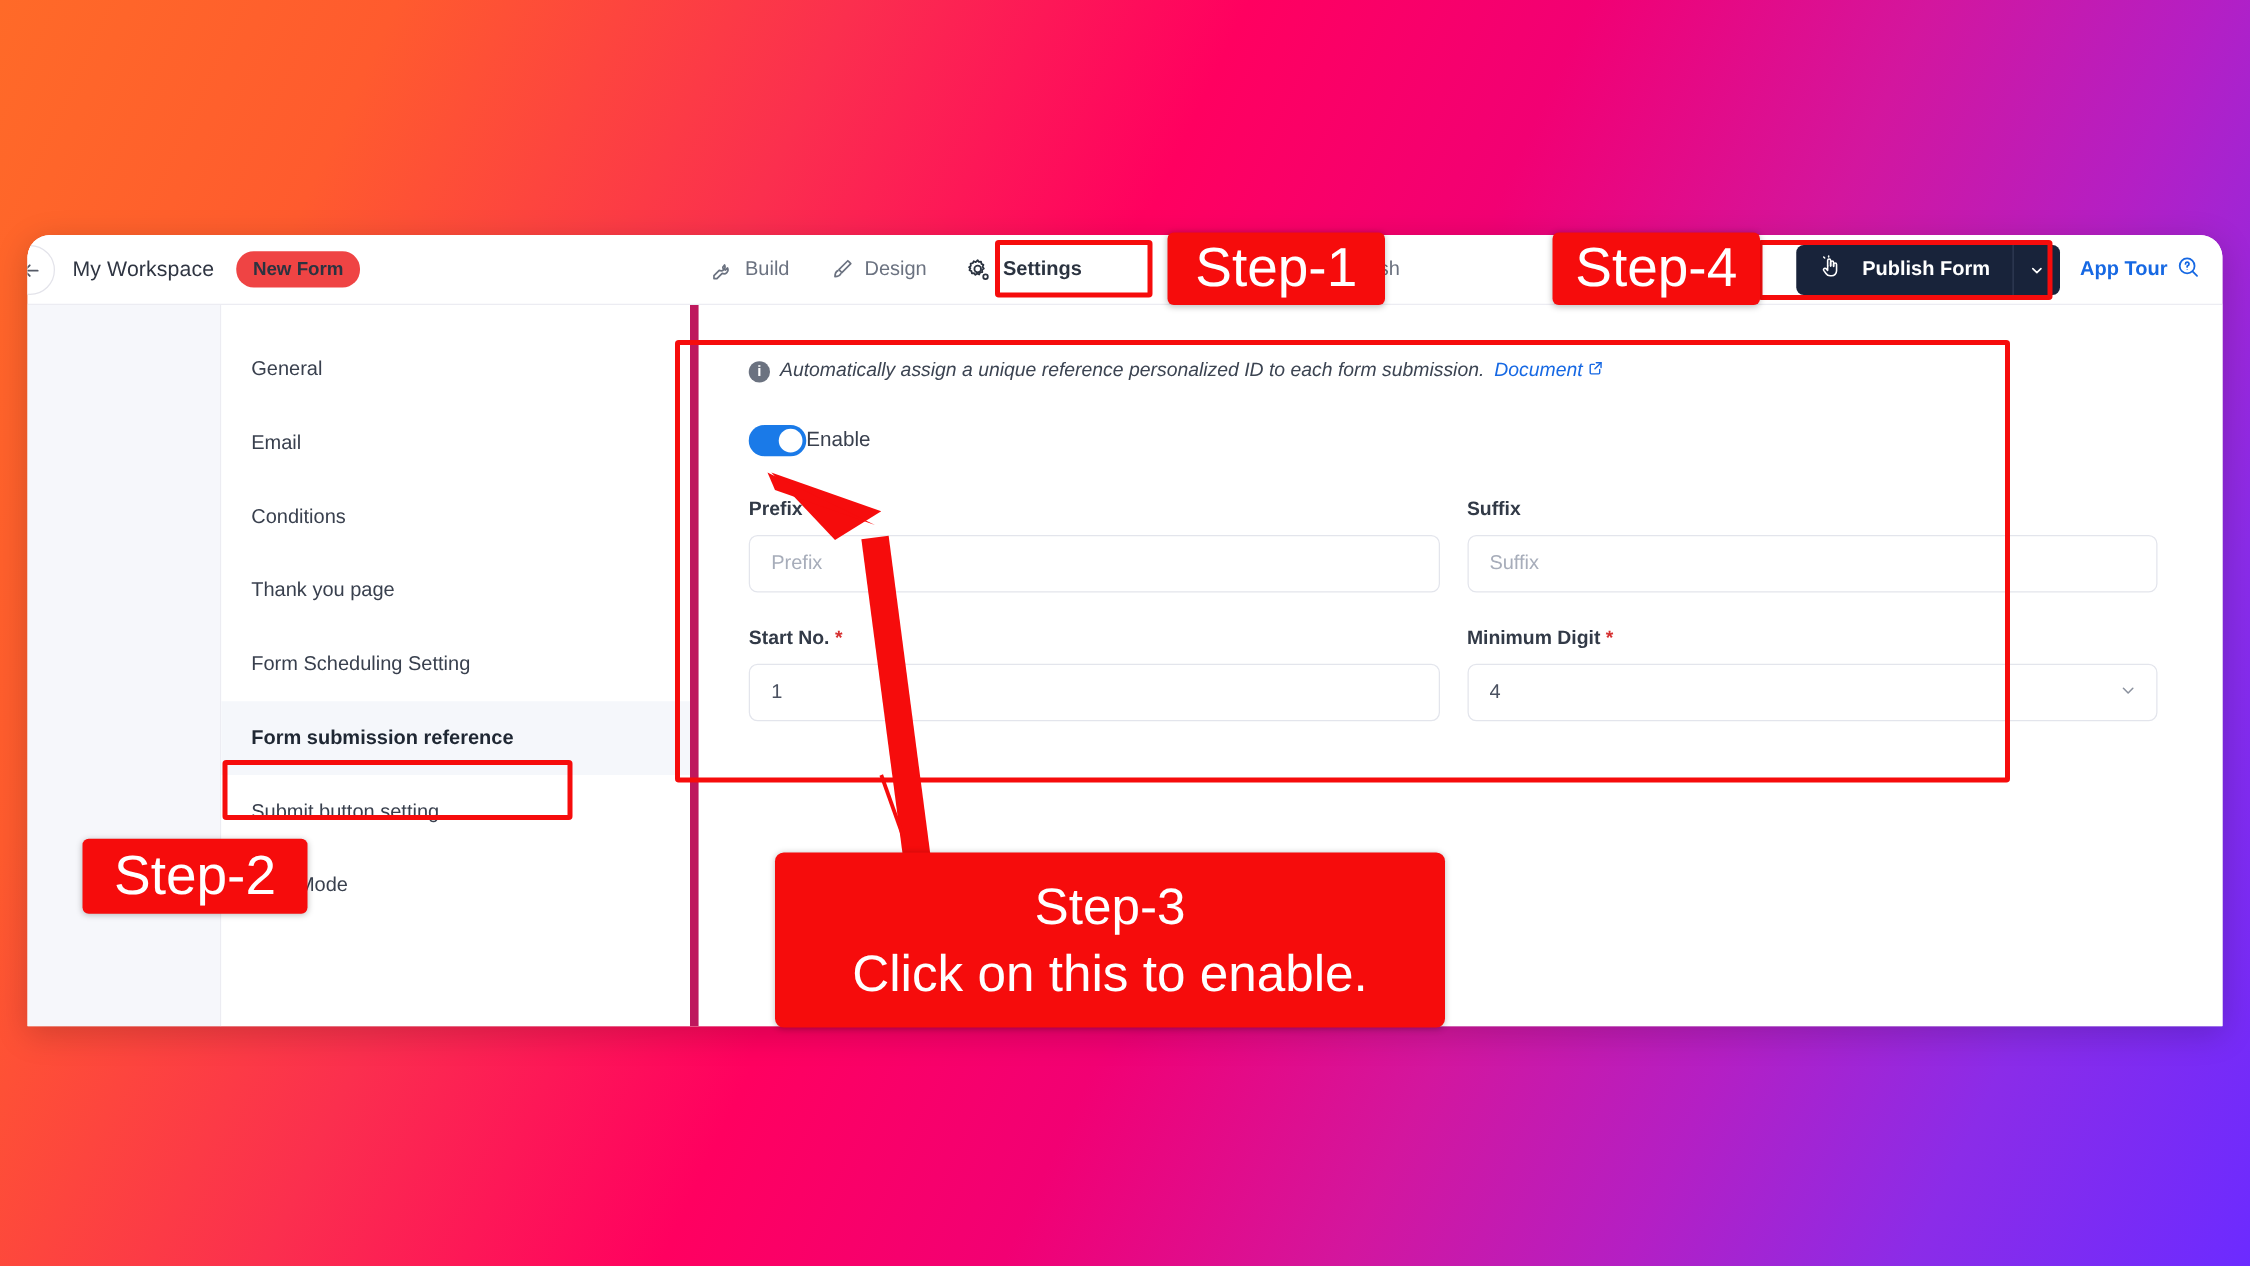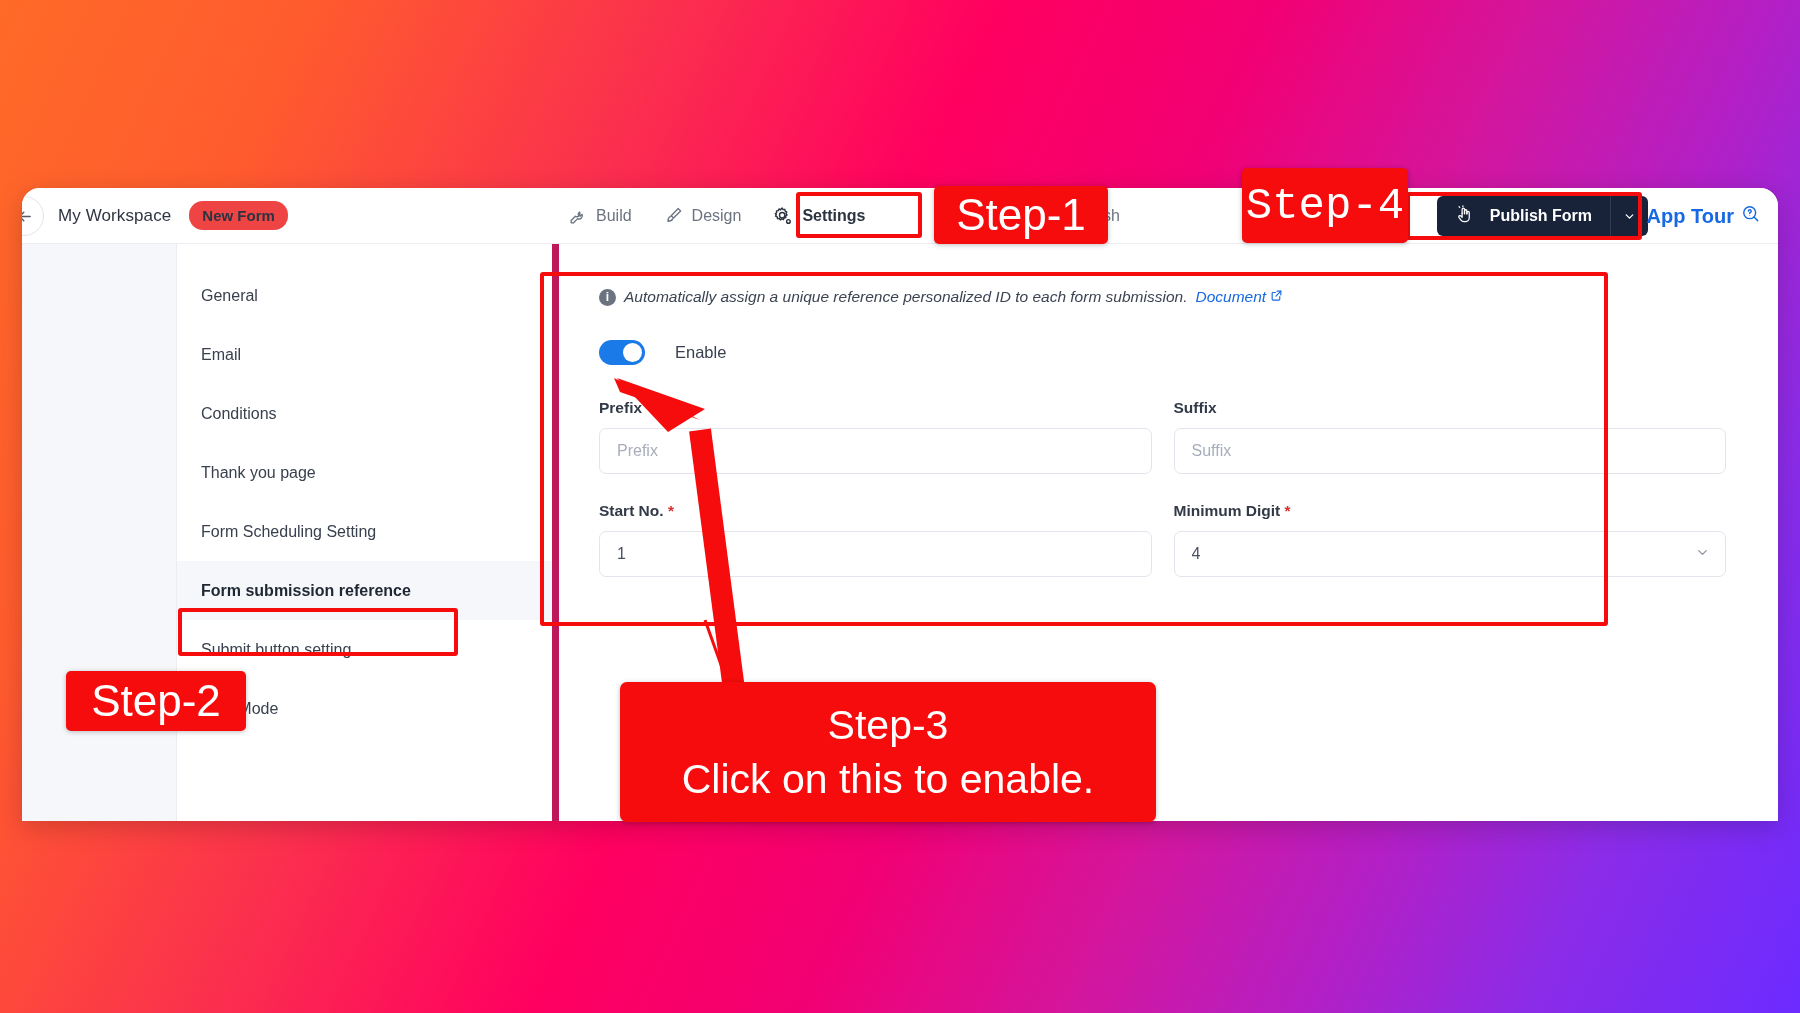--- a/index.html
+++ b/index.html
@@ -109,21 +109,21 @@
     display: flex; align-items: center; justify-content: center;
     width: 38px;
     border-left: 1px solid #303c55;
     font-size: 13px;
   }
   #app-tour {
     position: absolute;
     right: 18px; top: 0; height: 56px;
     display: flex; align-items: center; gap: 7px;
     color: #1668e3;
-    font-size: 20px; font-weight: bold;
+    font-size: 16px; font-weight: bold;
     cursor: pointer;
   }
   
   #body-split { display: flex; height: 577px; background: #f6f7fb; }
   #left-rail { width: 155px; background: #f6f7fb; border-right: 1px solid #ececf2; }
   #sidebar {
     width: 382px;
     background: #ffffff;
     border-right: 7px solid #be185d;
     padding-top: 22px;
@@ -159,21 +159,21 @@
     background: #6b7280; color: #fff;
     font-size: 12px; font-weight: bold; font-style: normal;
     display: inline-flex; align-items: center; justify-content: center;
     flex: none;
   }
   #doc-link {
     color: #1668e3; font-style: italic; cursor: pointer;
     display: inline-flex; align-items: flex-start; gap: 4px;
   }
   
-  #toggle-row { display: flex; align-items: center; gap: 30px; margin-bottom: 34px; }
+  #toggle-row { display: flex; align-items: center; gap: 0; margin-bottom: 34px; }
   #toggle {
     width: 46px; height: 25px; border-radius: 13px;
     background: #1a7ae8; position: relative; cursor: pointer; flex: none;
   }
   #toggle::after {
     content: ""; position: absolute;
     top: 3px; right: 3px; width: 19px; height: 19px;
     border-radius: 50%; background: #fff;
   }
   #toggle-label { font-size: 16.5px; color: #39404e; }
@@ -214,21 +214,21 @@
     color: #ffffff;
     font-family: "Liberation Sans", sans-serif;
     font-size: 44px;
     display: flex; align-items: center; justify-content: center;
     border-radius: 5px;
     white-space: nowrap;
     box-shadow: 0 1px 5px rgba(0,0,0,.25);
   }
   #badge-1 { left: 934px; top: 186px; width: 174px; height: 58px; }
   #badge-2 { left: 66px;  top: 671px; width: 180px; height: 60px; }
-  #badge-4 { left: 1242px; top: 168px; width: 166px; height: 75px; font-family: Liberation Mono, monospace; }
+  #badge-4 { left: 1242px; top: 186px; width: 166px; height: 58px; }
   #badge-3 {
     left: 620px; top: 682px; width: 536px; height: 140px;
     flex-direction: column; font-size: 41px; line-height: 1.32;
     border-radius: 7px;
   }
   
   #arrow-svg { position: absolute; left: 0; top: 0; width: 1800px; height: 1013px; pointer-events: none; }
 </style>
 </head>
 <body>

